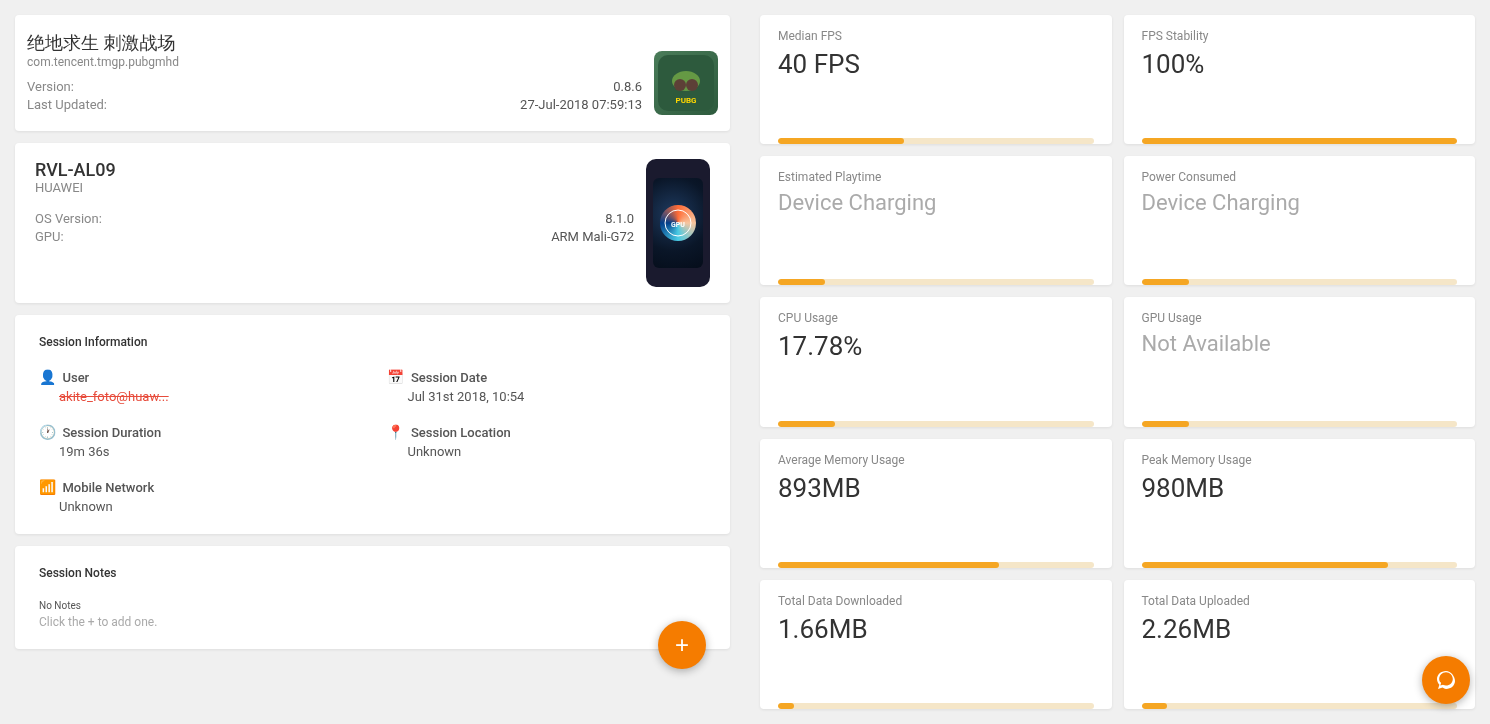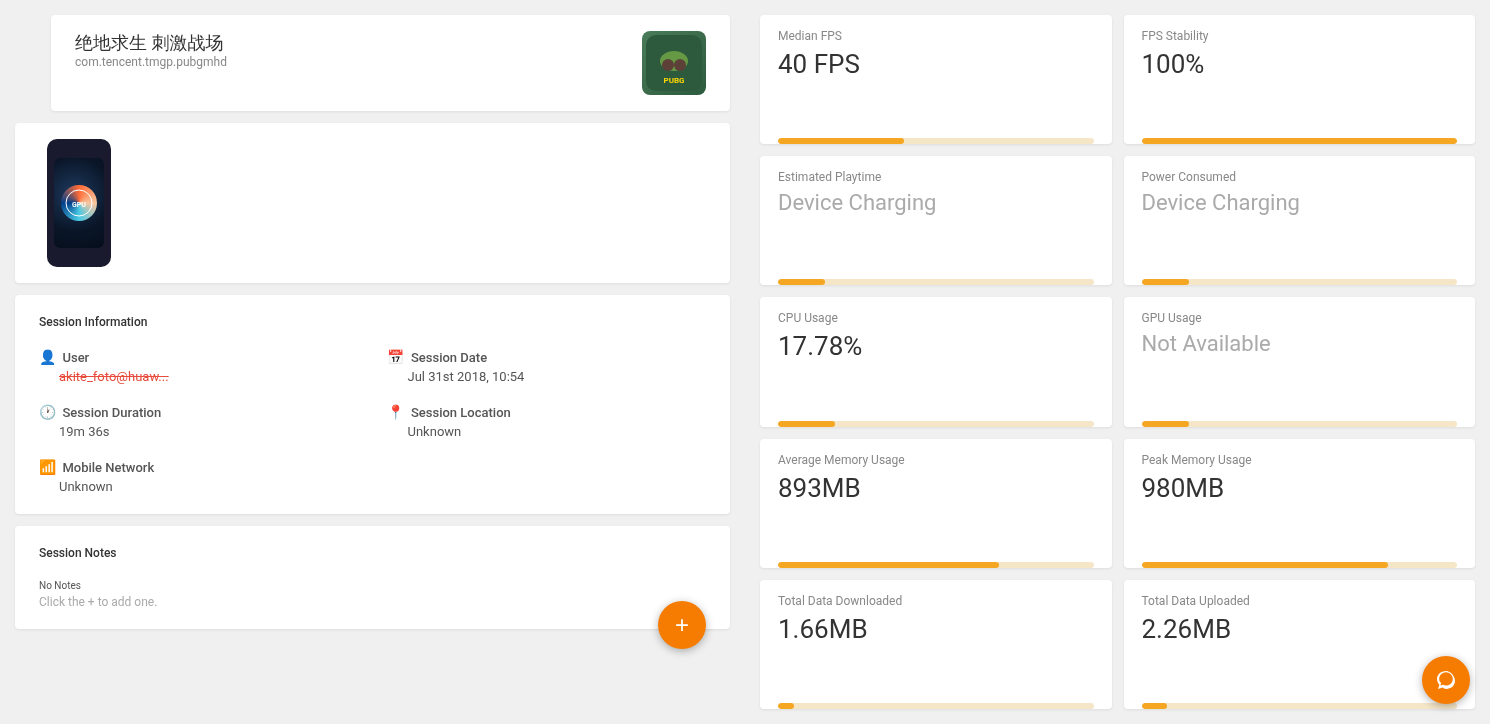--- a/index.html
+++ b/index.html
@@ -28,23 +28,22 @@
     }
     .card {
       background: #fff;
       border-radius: 4px;
       padding: 16px 20px 14px;
       box-shadow: 0 1px 3px rgba(0,0,0,0.08);
     }
     
     .app-card {
       display: flex;
-      align-items: flex-start;
-      padding: 16px 24px;
-      margin-left: 36px;
+      align-items: flex-end;
+      padding: 16px 12px;
     }
     .app-info { flex: 1; }
     .app-title {
       font-size: 18px;
       font-weight: 500;
       color: #333;
     }
     .app-package {
       font-size: 12px;
       color: #888;
@@ -239,33 +238,57 @@
   </style>
 </head>
 <body>
 
 <div class="left-panel">
 
   <div class="card app-card">
     <div class="app-info">
       <div class="app-title">绝地求生 刺激战场</div>
       <div class="app-package">com.tencent.tmgp.pubgmhd</div>
+      <div class="app-meta">
+        <div class="app-meta-row">
+          <span class="left-meta-label">Version:</span>
+          <span class="left-meta-value">0.8.6</span>
+        </div>
+        <div class="app-meta-row">
+          <span class="left-meta-label">Last Updated:</span>
+          <span class="left-meta-value">27-Jul-2018 07:59:13</span>
+        </div>
+      </div>
     </div>
     <div class="app-icon">
       <svg width="56" height="56" viewBox="0 0 56 56">
         <rect width="56" height="56" rx="10" fill="#2d5a3d"></rect>
         <ellipse cx="28" cy="26" rx="14" ry="10" fill="#8bc34a" opacity="0.6"></ellipse>
         <circle cx="22" cy="30" r="6" fill="#5d4037"></circle>
         <circle cx="34" cy="30" r="6" fill="#5d4037"></circle>
         <text x="28" y="48" text-anchor="middle" fill="#ffd700" font-size="8" font-weight="bold">PUBG</text>
       </svg>
     </div>
   </div>
 
   <div class="card device-card">
+    <div class="device-info">
+      <div class="device-name">RVL-AL09</div>
+      <div class="device-brand">HUAWEI</div>
+      <div class="device-meta">
+        <div class="device-meta-row">
+          <span class="left-meta-label">OS Version:</span>
+          <span class="left-meta-value">8.1.0</span>
+        </div>
+        <div class="device-meta-row">
+          <span class="left-meta-label">GPU:</span>
+          <span class="left-meta-value">ARM Mali-G72</span>
+        </div>
+      </div>
+    </div>
     <div class="device-icon">
       <div class="device-screen">
         <div class="gpu-logo">
           <svg width="28" height="28" viewBox="0 0 28 28">
             <circle cx="14" cy="14" r="13" fill="none" stroke="white" stroke-width="1"></circle>
             <text x="14" y="18" text-anchor="middle" fill="white" font-size="7" font-weight="bold">GPU</text>
           </svg>
         </div>
       </div>
     </div>

